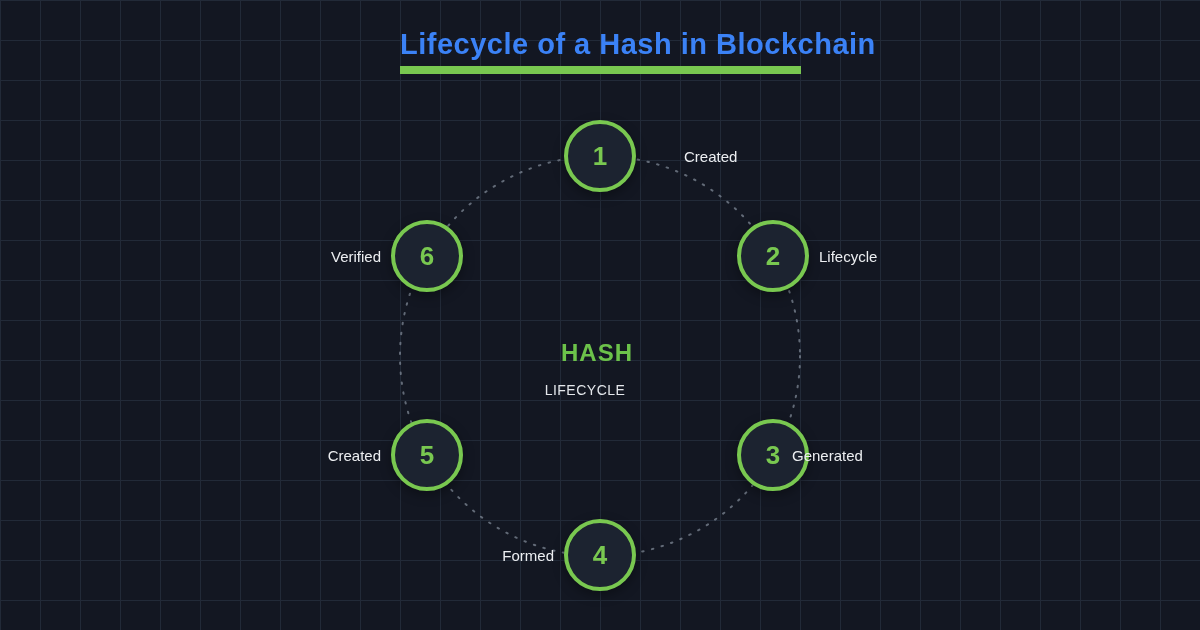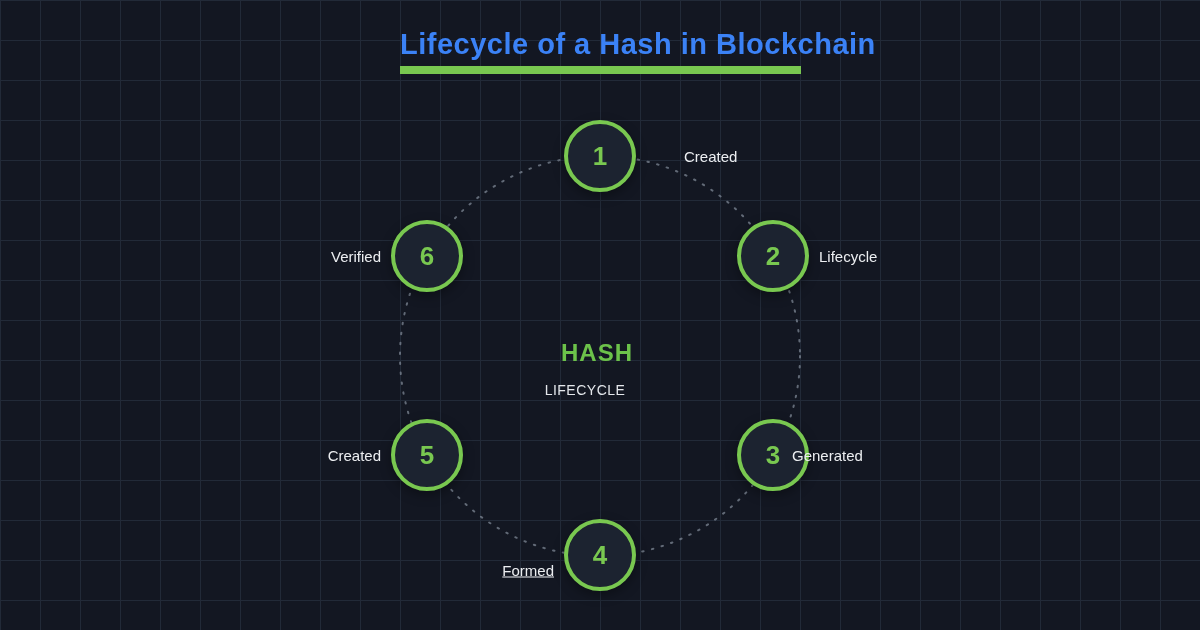--- a/index.html
+++ b/index.html
@@ -101,21 +101,21 @@
   .step-label {
     position: absolute;
     font-size: 15px;
     color: #eceef1;
     white-space: nowrap;
     transform: translateY(-50%);
   }
   .label-1 { left: 672px;  top: 156px; margin-left: 12px; }
   .label-2 { left: 819px;  top: 256px; }
   .label-3 { left: 792px;  top: 455px; }
-  .label-4 { right: 646px; top: 570px; text-align: right; text-decoration: underline; }
+  .label-4 { right: 646px; top: 555px; text-align: right; }
   .label-5 { right: 819px; top: 455px; text-align: right; }
   .label-6 { right: 819px; top: 256px; text-align: center; }
 </style>
 </head>
 <body>
 
 <h1 class="page-title">Lifecycle of a Hash in Blockchain</h1>
 <div class="title-underline"></div>
 
 <svg class="ring-svg" width="1200" height="630" aria-hidden="true">

